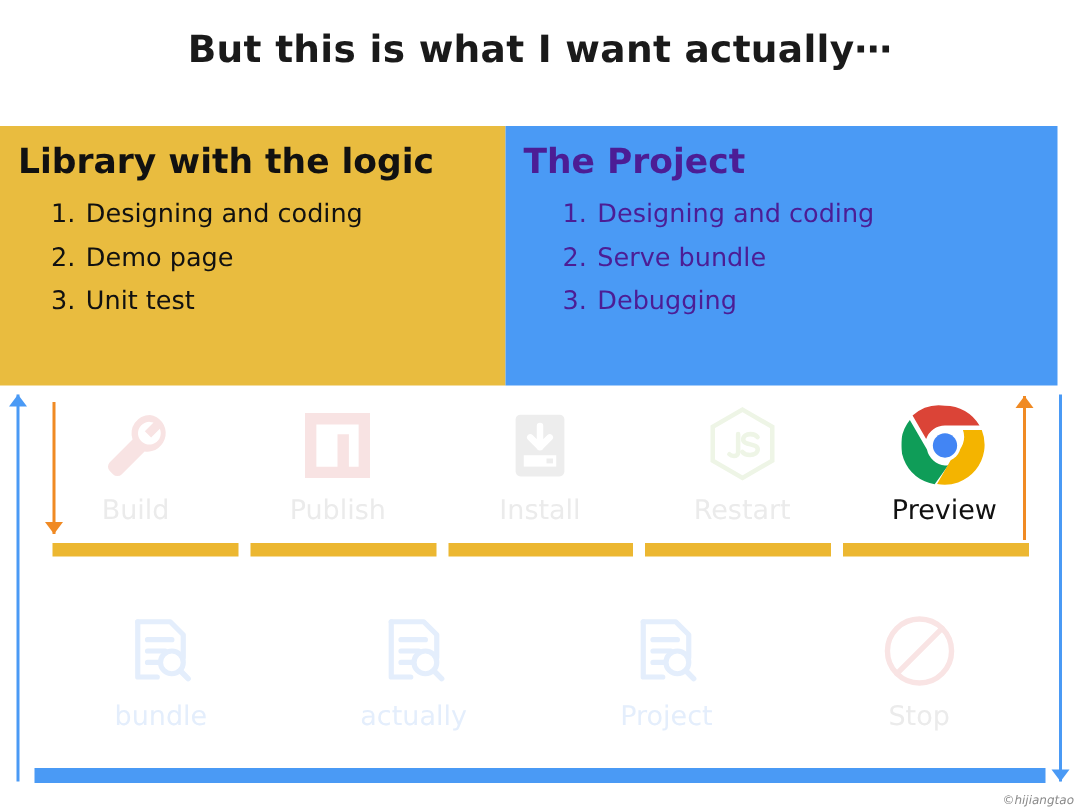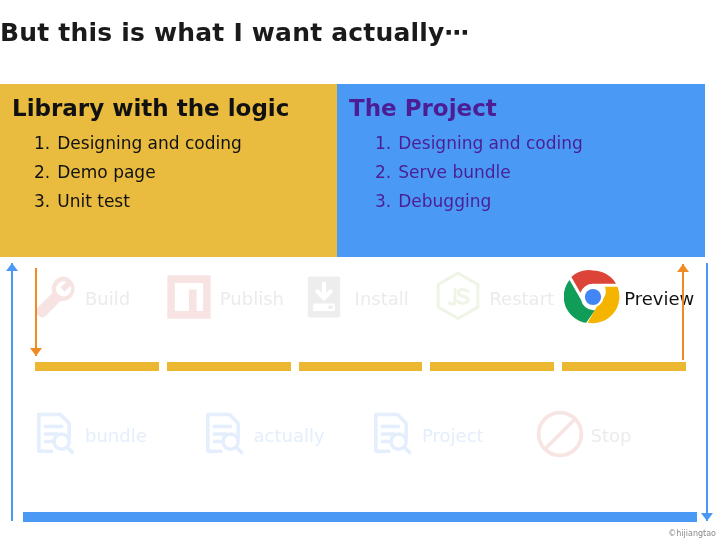--- a/index.html
+++ b/index.html
@@ -15,21 +15,21 @@
     font-family: "DejaVu Sans", "Liberation Sans", sans-serif;
     -webkit-font-smoothing: antialiased;
   }
 
   
   .slide-title {
     position: absolute;
     left: 0;
     top: 18px;
     width: 720px;
-    text-align: left;
+    text-align: center;
     font-size: 25px;
     font-weight: bold;
     color: #1a1a1a;
     letter-spacing: 0.2px;
   }
 
   
   .panels {
     position: absolute;
     left: 0;
@@ -92,21 +92,21 @@
     left: 23px;
     width: 674px;
     display: flex;
   }
   .row-top  { top: 8px; }
   .row-bottom { top: 145px; }
 
   .icon-cell {
     flex: 1 1 0;
     display: flex;
-    flex-direction: row;
+    flex-direction: column;
     align-items: center;
     justify-content: flex-start;
   }
   .icon-art {
     width: 62px;
     height: 62px;
     display: flex;
     align-items: center;
     justify-content: center;
   }
@@ -182,20 +182,21 @@
   .arrow-orange-right .shaft { background: #f08a23; }
   .arrow-orange-right .head  { border-bottom: 8px solid #f08a23; }
 
   
   .watermark {
     position: absolute;
     right: 4px;
     bottom: 2px;
     font-size: 8px;
     color: #8a8a8a;
+    font-style: italic;
   }
 </style>
 </head>
 <body>
 
 <div class="slide-title">But this is what I want actually⋯</div>
 
 <div class="panels">
 
   <div class="panel panel-left">

